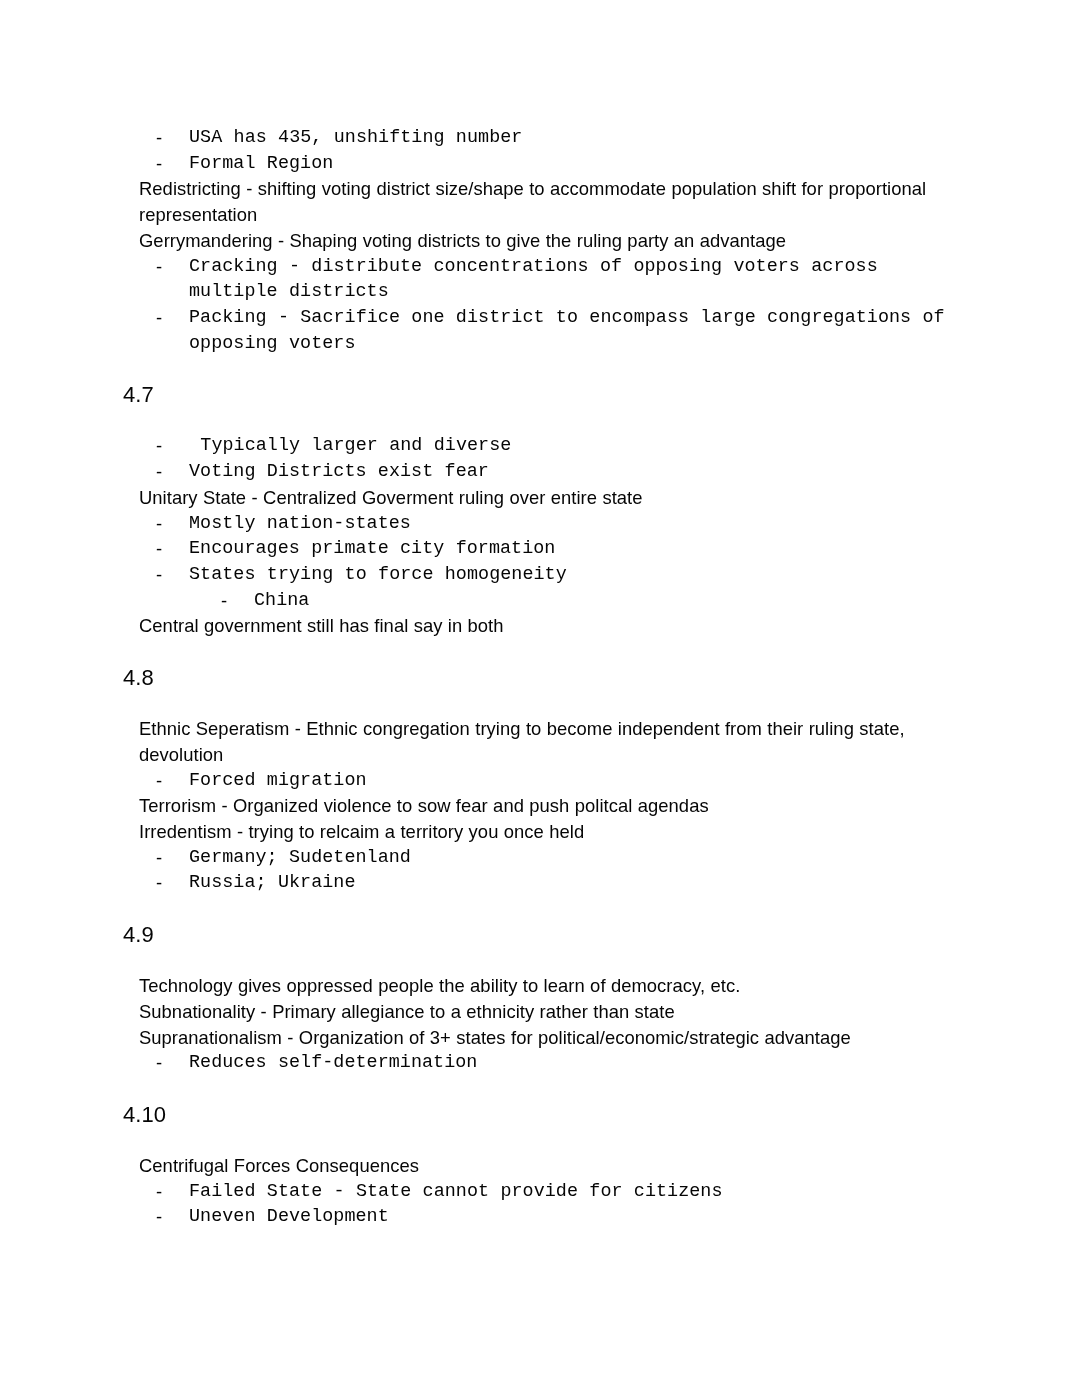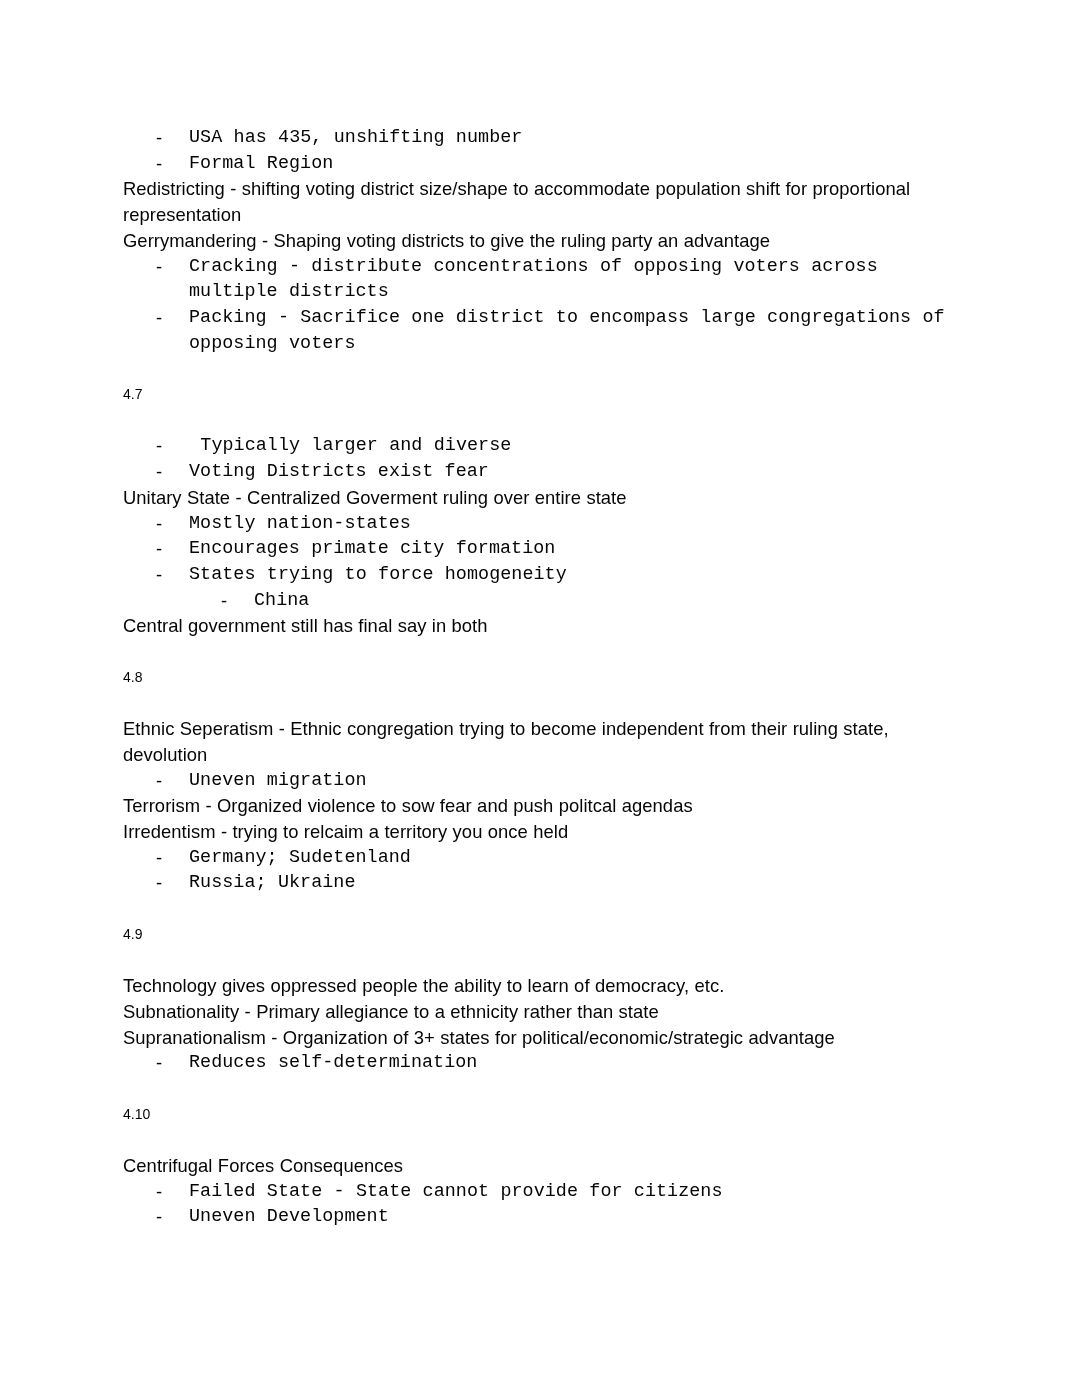--- a/index.html
+++ b/index.html
@@ -27,21 +27,21 @@
   }
   .line {
     font-size: 18.4px;
     line-height: 25.7px;
     white-space: pre-wrap;
     letter-spacing: 0.05px;
     word-spacing: 0.2px;
   }
   
   .lvl0 {
-    margin-left: 0;
+    margin-left: 16px;
   }
   
   .bullet1 {
     display: flex;
     margin-left: 33px;
   }
   
   .bullet2 {
     display: flex;
     margin-left: 98px;
@@ -52,21 +52,21 @@
   }
   .btext {
     flex: 1 1 auto;
     font-family: Liberation Mono, monospace;
   }
   
   .spacer {
     height: 25.7px;
   }
   .section-num {
-    font-size: 14px;
+    font-size: 22px;
     line-height: 25.7px;
   }
 </style>
 </head>
 <body>
 
 <div class="page">
   <div class="doc-body" id="doc-body">
       <div class="line bullet1"><span class="dash">-</span><span class="btext">USA has 435, unshifting number</span></div>
       <div class="line bullet1"><span class="dash">-</span><span class="btext">Formal Region</span></div>
@@ -82,21 +82,21 @@
       <div class="line lvl0">Unitary State - Centralized Goverment ruling over entire state</div>
       <div class="line bullet1"><span class="dash">-</span><span class="btext">Mostly nation-states</span></div>
       <div class="line bullet1"><span class="dash">-</span><span class="btext">Encourages primate city formation</span></div>
       <div class="line bullet1"><span class="dash">-</span><span class="btext">States trying to force homogeneity</span></div>
       <div class="line bullet2"><span class="dash">-</span><span class="btext">China</span></div>
       <div class="line lvl0">Central government still has final say in both</div>
       <div class="spacer"></div>
       <div class="line section-num">4.8</div>
       <div class="spacer"></div>
       <div class="line lvl0">Ethnic Seperatism - Ethnic congregation trying to become independent from their ruling state, devolution</div>
-      <div class="line bullet1"><span class="dash">-</span><span class="btext">Uneven migration</span></div>
+      <div class="line bullet1"><span class="dash">-</span><span class="btext">Forced migration</span></div>
       <div class="line lvl0">Terrorism - Organized violence to sow fear and push politcal agendas</div>
       <div class="line lvl0">Irredentism - trying to relcaim a territory you once held</div>
       <div class="line bullet1"><span class="dash">-</span><span class="btext">Germany; Sudetenland</span></div>
       <div class="line bullet1"><span class="dash">-</span><span class="btext">Russia; Ukraine</span></div>
       <div class="spacer"></div>
       <div class="line section-num">4.9</div>
       <div class="spacer"></div>
       <div class="line lvl0">Technology gives oppressed people the ability to learn of democracy, etc.</div>
       <div class="line lvl0">Subnationality - Primary allegiance to a ethnicity rather than state</div>
       <div class="line lvl0">Supranationalism - Organization of 3+ states for political/economic/strategic advantage</div>

